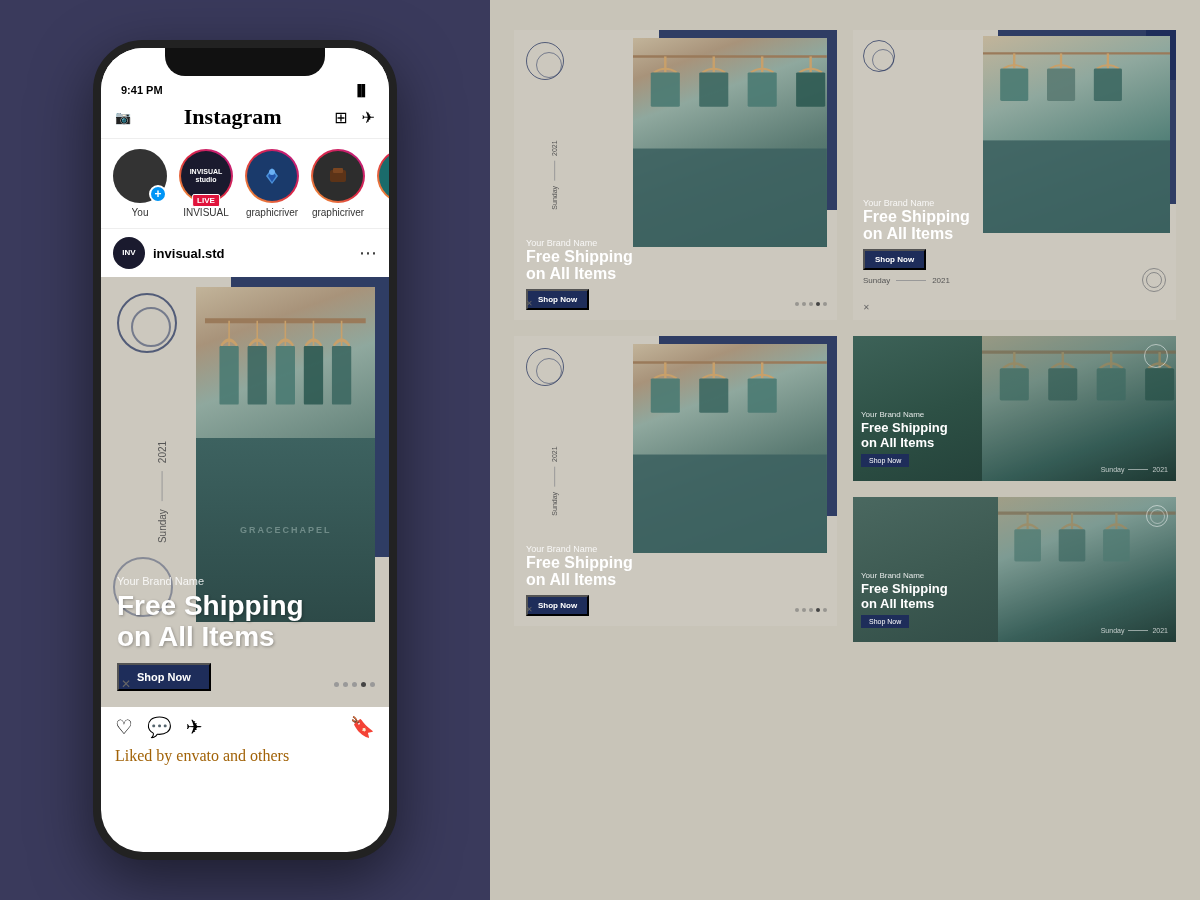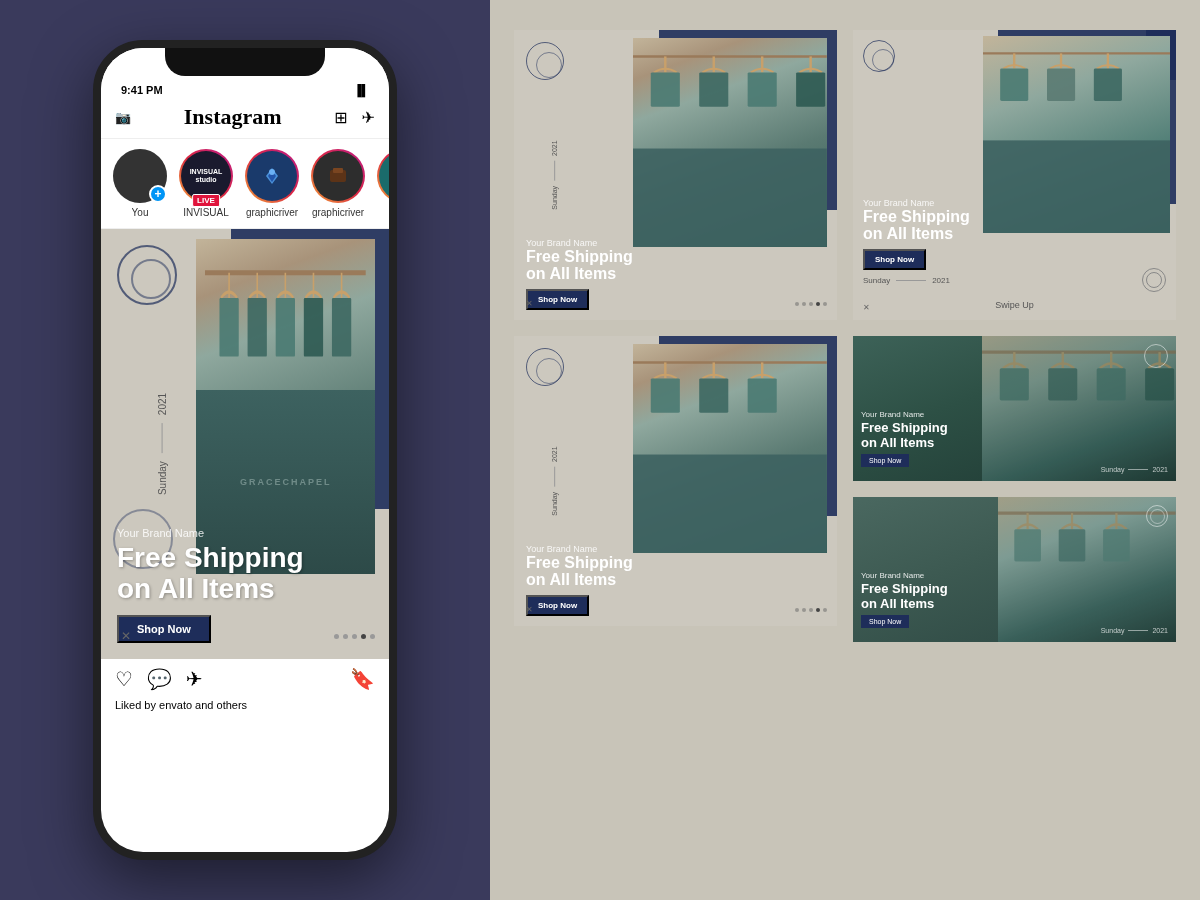--- a/index.html
+++ b/index.html
@@ -295,22 +295,23 @@
       display: flex;
       justify-content: space-between;
       padding: 8px 14px;
     }
 
     .ig-actions-left { display: flex; gap: 14px; }
     .action-icon { font-size: 20px; }
 
     .liked-by {
       padding: 0 14px 8px;
-      font-size: 11px;
-      color: #000000;
+      font-size: 16px;
+      color: #a16207;
+      font-family: Liberation Serif, serif;
     }
 
     
     .right-panel {
       width: 710px;
       height: 900px;
       background: #c8c4b8;
       display: grid;
       grid-template-columns: 1fr 1fr;
       grid-template-rows: auto auto auto;
@@ -465,20 +466,29 @@
                 <circle cx="14" cy="14" r="10" fill="#20a0a0"></circle>
                 <circle cx="14" cy="14" r="5" fill="#30c0c0"></circle>
                 <path d="M4 14 Q14 4 24 14" stroke="#40e0e0" stroke-width="1.5" fill="none"></path>
               </svg>
             </div>
           </div>
           <span class="story-label">studio</span>
         </div>
       </div>
 
+      <div class="ig-post-header">
+        <div class="post-user">
+          <div class="post-avatar" style="background:#1a1a2e;">
+            <span style="font-size:8px; color:#fff; font-weight:700; text-align:center; line-height:1;">INV</span>
+          </div>
+          <span class="post-username">invisual.std</span>
+        </div>
+        <span class="post-more">⋯</span>
+      </div>
 
       <div class="post-card">
 
         <div style="position:absolute;top:0;left:0;width:100%;height:100%;background:#ccc8be;"></div>
 
         <div style="position:absolute;top:0;right:0;width:55%;height:65%;background:#1e2d5a;opacity:0.9;"></div>
 
         <div style="position:absolute;top:10px;right:14px;width:62%;height:78%;overflow:hidden;">
 
           <div style="width:100%;height:100%;position:relative;background:linear-gradient(160deg,#c2b49a 0%,#a8937a 15%,#8fa89e 30%,#5a7a72 60%,#2d5a52 100%);">
@@ -651,23 +661,20 @@
         <span class="sunday-line"></span>
         <span style="font-size:8px;color:#555;">2021</span>
         <div style="width:24px;height:24px;border:1.5px solid #888;border-radius:50%;margin-left:auto;display:flex;align-items:center;justify-content:center;">
           <div style="width:16px;height:16px;border:1.5px solid #888;border-radius:50%;"></div>
         </div>
       </div>
     </div>
 
     <span style="position:absolute;bottom:8px;left:10px;font-size:8px;color:#666;">✕</span>
 
-    <div style="position:absolute;bottom:8px;right:0;left:0;text-align:center;">
-      <span class="swipe-up-text">Swipe Up</span>
-    </div>
   </div>
 
   <div class="template-card card-portrait">
     <div style="position:absolute;inset:0;background:#ccc8be;"></div>
     <div style="position:absolute;top:0;right:0;width:55%;height:62%;background:#1e2d5a;opacity:0.9;"></div>
     <div style="position:absolute;top:8px;right:10px;width:60%;height:72%;background:linear-gradient(160deg,#c2b49a 0%,#a8937a 15%,#8fa89e 30%,#5a7a72 60%,#2d5a52 100%);">
       <svg width="100%" height="100%" viewBox="0 0 120 170" preserveAspectRatio="none" style="position:absolute;top:0;left:0;">
         <line x1="0" y1="15" x2="120" y2="15" stroke="#9a7a5a" stroke-width="2"></line>
         <line x1="20" y1="15" x2="20" y2="28" stroke="#c8a06a" stroke-width="1.5"></line>
         <path d="M13 28 Q20 22 27 28" stroke="#c8a06a" stroke-width="1.5" fill="none"></path>

